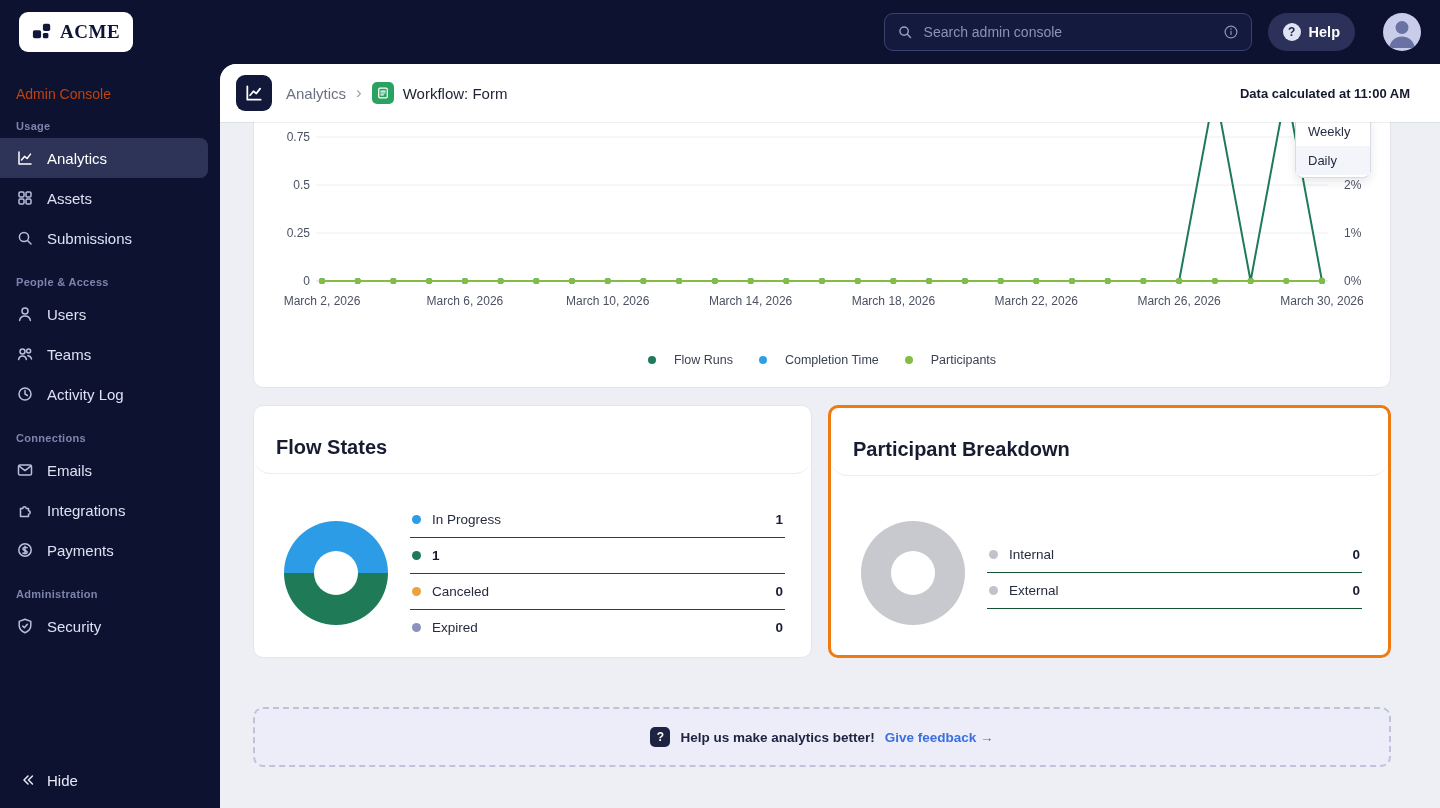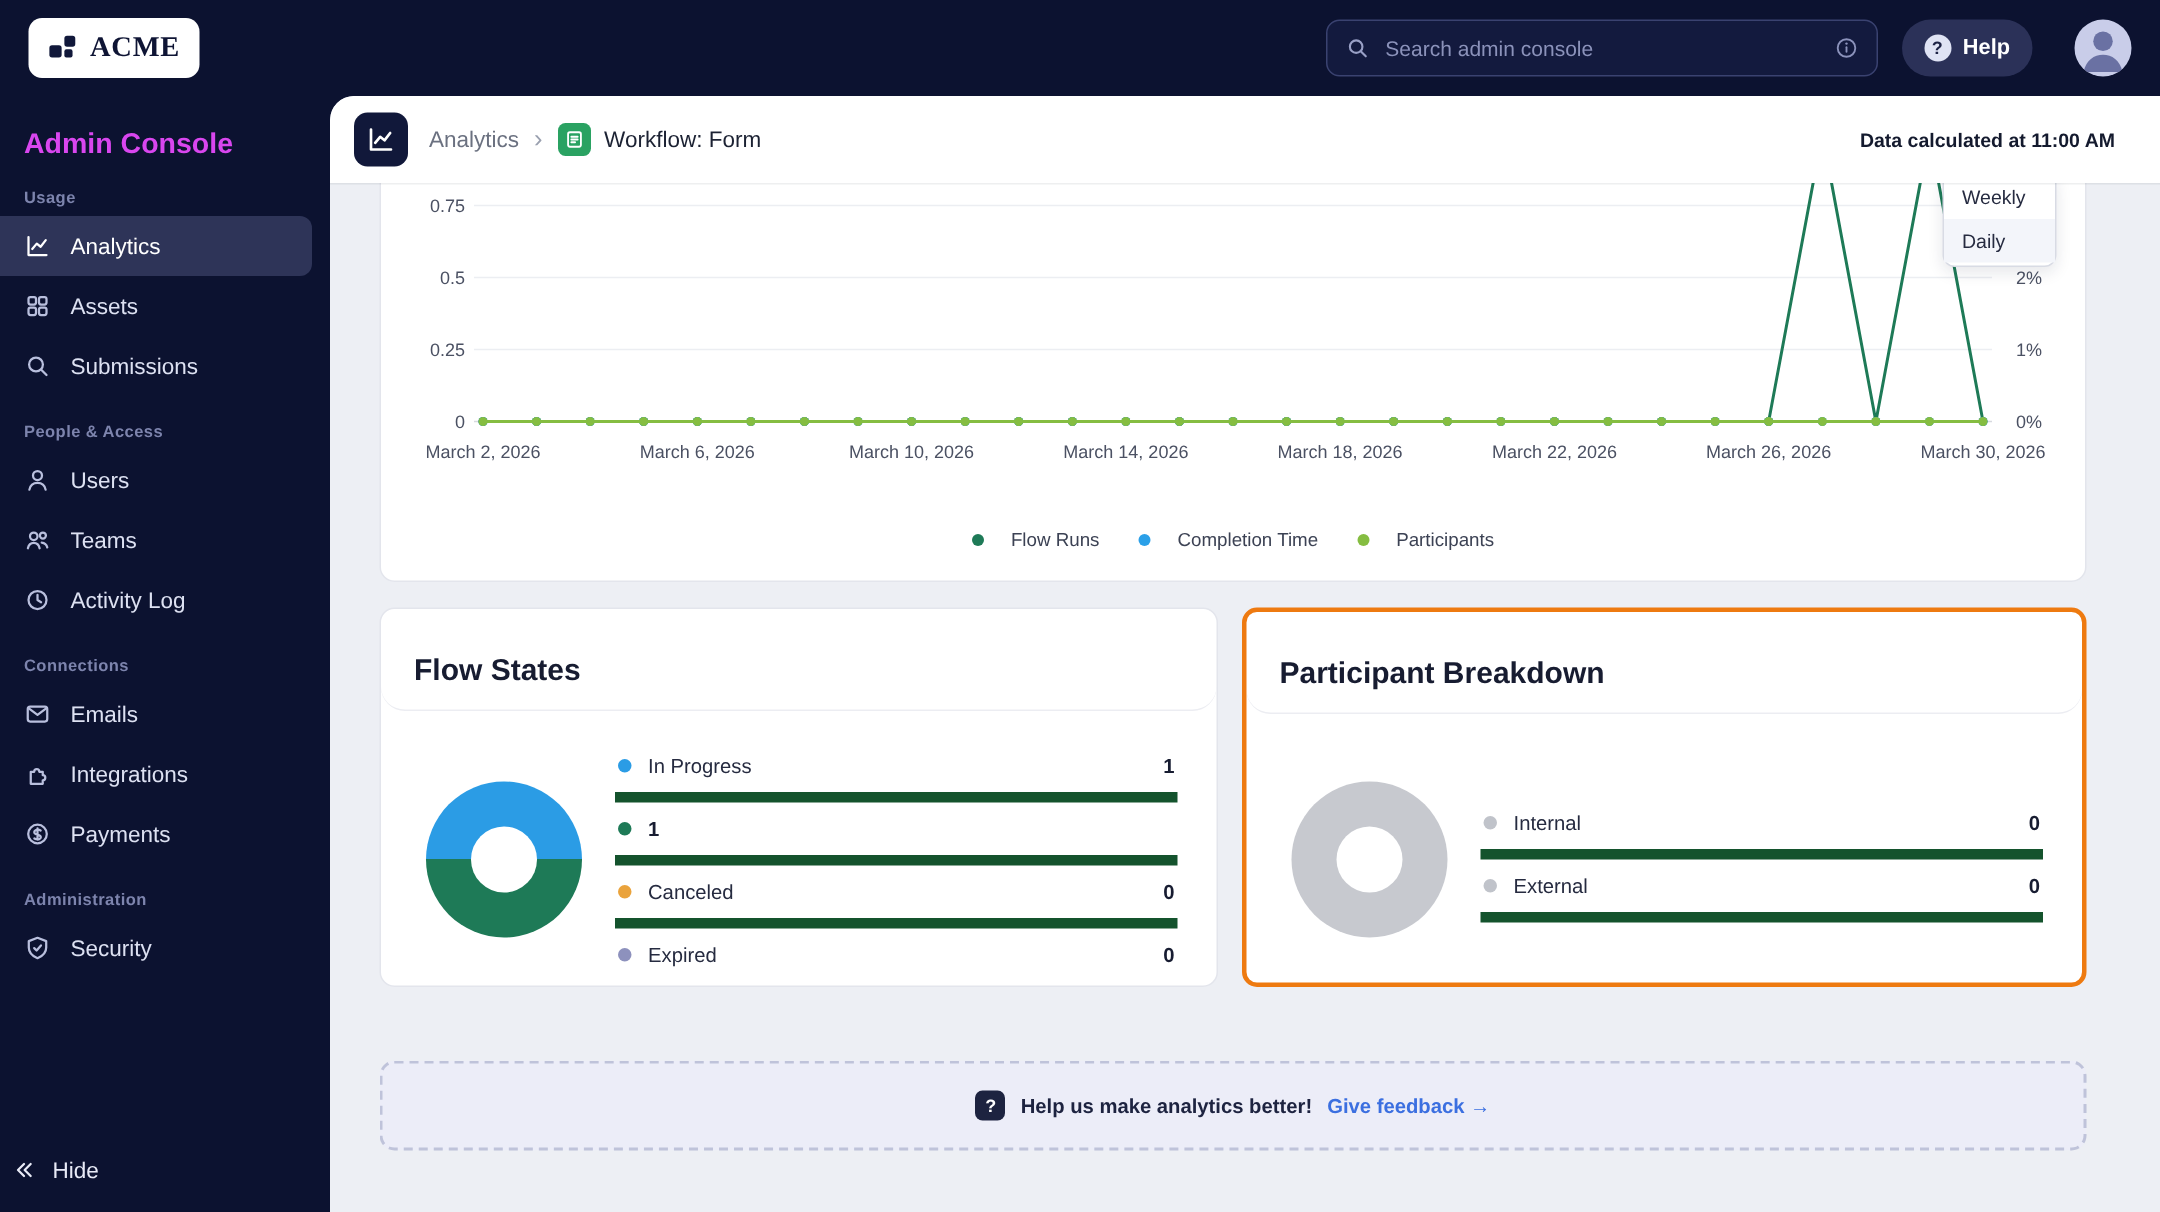--- a/index.html
+++ b/index.html
@@ -23,31 +23,31 @@
     font-size:14.5px; font-weight:600; cursor:pointer; }
   .help-q { width:18px; height:18px; border-radius:50%; background:#dfe3f4;
     color:#1d2345; font-size:12px; font-weight:700; display:flex;
     align-items:center; justify-content:center; }
   .avatar { margin-left:28px; width:38px; height:38px; border-radius:50%;
     background:#c9cde9; overflow:hidden; cursor:pointer; flex:none; }
 
   
   .sidebar { position:absolute; left:0; top:64px; width:220px; bottom:0;
     color:#e8eaf6; padding-top:22px; }
-  .side-title { padding:0 16px; font-size:19px; font-weight:700; color:#d946ef; }
+  .side-title { padding:0 16px; font-size:14px; font-weight:400; color:#c2410c; }
   .side-label { padding:0 16px; font-size:11px; font-weight:600; color:#7d84ad;
     letter-spacing:.3px; margin:18px 0 6px; }
   .side-item { height:40px; display:flex; align-items:center; gap:13px;
     padding:0 16px; font-size:15px; color:#dde1f2; cursor:pointer;
     margin-right:12px; border-radius:0 8px 8px 0; }
   .side-item .side-icon { color:#b9bfdd; display:flex; }
   .side-item.selected { background:#2e3458; color:#fff; }
   .side-item.selected .side-icon { color:#fff; }
   .hide-row { position:absolute; bottom:8px; left:0; height:40px; width:208px;
-    display:flex; align-items:center; gap:11px; padding:0 8px; font-size:15px;
+    display:flex; align-items:center; gap:11px; padding:0 20px; font-size:15px;
     color:#e8eaf6; cursor:pointer; }
 
   
   .panel { position:absolute; left:220px; top:64px; right:0; bottom:0;
     background:#edeff4; border-top-left-radius:16px; overflow:hidden; }
   .panel-head { height:58px; background:#fff; border-top-left-radius:16px;
     display:flex; align-items:center; padding:0 30px 0 16px; position:relative;
     z-index:5; box-shadow:0 1px 0 rgba(16,24,40,.07); }
   .crumb-icon { width:36px; height:36px; border-radius:9px; background:#11183a;
     color:#fff; display:flex; align-items:center; justify-content:center; }
@@ -86,21 +86,21 @@
   .stat-head { padding:30px 22px 14px; font-size:20px; font-weight:700;
     color:#171c31; border-bottom:1px solid #ecedf2;border-radius:16px; }
   .stat-body { display:flex; align-items:center; padding:10px 26px 10px 30px;
     height:calc(100% - 53px); }
   .donut { width:104px; height:104px; border-radius:50%; position:relative;
     flex:none; }
   .donut::after { content:''; position:absolute; left:50%; top:50%; width:44px;
     height:44px; margin:-22px 0 0 -22px; background:#fff; border-radius:50%; }
   .d-rows { flex:1; margin-left:22px; }
   .d-row { display:flex; align-items:center; gap:11px; padding:10px 2px;
-    border-bottom:7px solid #14532d; font-size:13.5px; }
+    border-bottom:1px solid #14532d; font-size:13.5px; }
   .card-flow .d-row:last-child { border-bottom:none; }
   .d-dot { width:9px; height:9px; border-radius:50%; flex:none; }
   .d-label { flex:1; color:#262b40; }
   .d-value { font-weight:700; color:#171c31; }
 
   
   .feedback { margin:49px 49px 0 33px; height:60px; background:#ecedf8;
     border:2px dashed #bfc3da; border-radius:10px; display:flex;
     align-items:center; justify-content:center; gap:10px; }
   .fb-icon { width:20px; height:20px; border-radius:5px; background:#1d2340;

